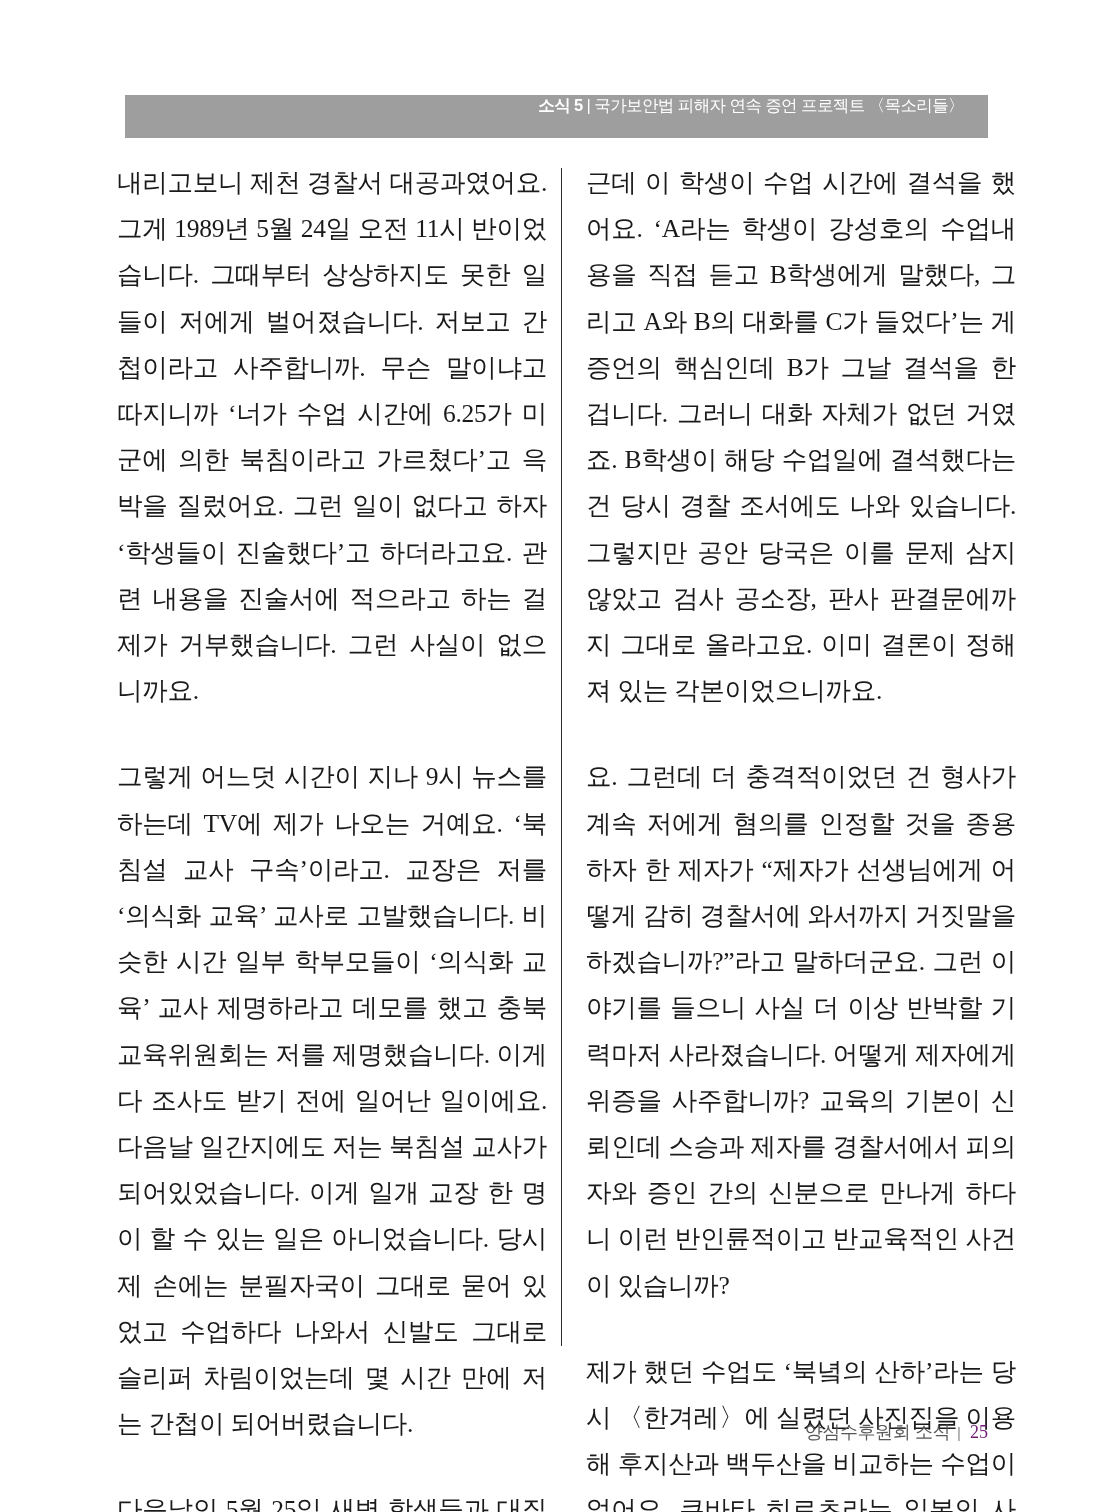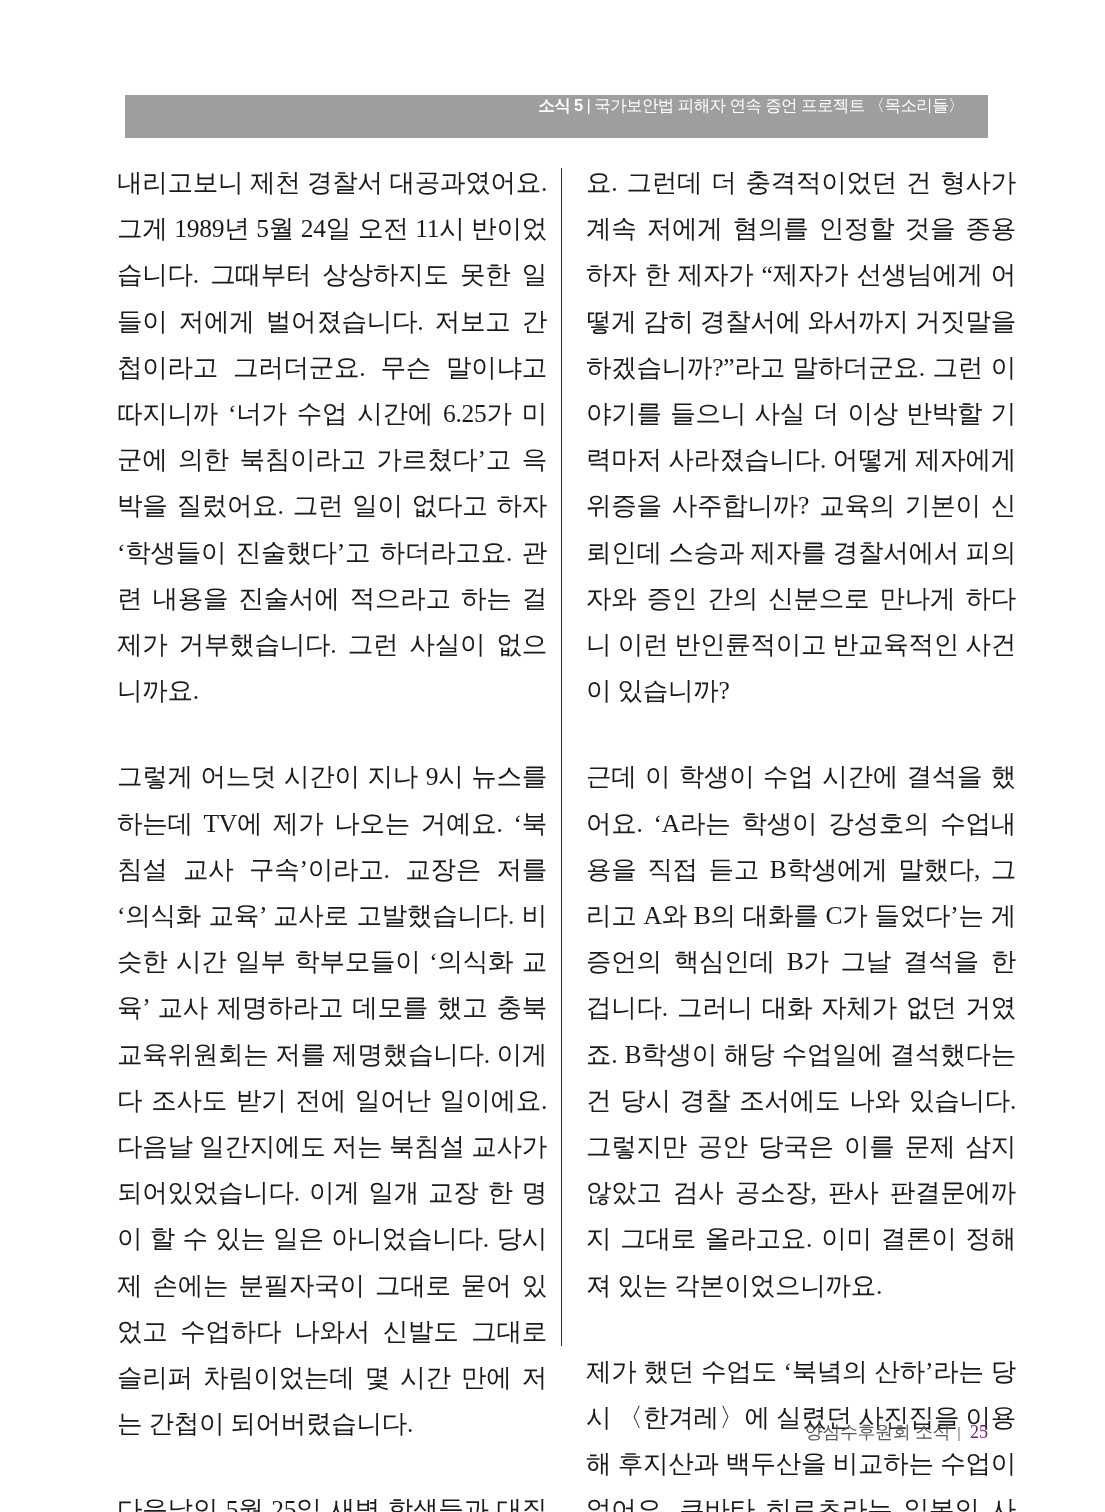--- a/index.html
+++ b/index.html
@@ -114,28 +114,28 @@
   <span class="hdr-text">
     <span class="hdr-issue">소식 5</span><span>&nbsp;|&nbsp;</span><span>국가보안법 피해자 연속 증언 프로젝트 〈목소리들〉</span>
   </span>
 </div>
 
 <div class="col-divider"></div>
 
 <div class="columns">
 
   <div class="col col-left">
-    <p>내리고보니 제천 경찰서 대공과였어요. 그게 1989년 5월 24일 오전 11시 반이었습니다. 그때부터 상상하지도 못한 일들이 저에게 벌어졌습니다. 저보고 간첩이라고 그러더군요. 무슨 말이냐고 따지니까 ‘너가 수업 시간에 6.25가 미군에 의한 북침이라고 가르쳤다’고 윽박을 질렀어요. 그런 일이 없다고 하자 ‘학생들이 진술했다’고 하더라고요. 관련 내용을 진술서에 적으라고 하는 걸 제가 거부했습니다. 그런 사실이 없으니까요.</p>
+    <p>내리고보니 제천 경찰서 대공과였어요. 그게 1989년 5월 24일 오전 11시 반이었습니다. 그때부터 상상하지도 못한 일들이 저에게 벌어졌습니다. 저보고 간첩이라고 사주합니까. 무슨 말이냐고 따지니까 ‘너가 수업 시간에 6.25가 미군에 의한 북침이라고 가르쳤다’고 윽박을 질렀어요. 그런 일이 없다고 하자 ‘학생들이 진술했다’고 하더라고요. 관련 내용을 진술서에 적으라고 하는 걸 제가 거부했습니다. 그런 사실이 없으니까요.</p>
     <p>그렇게 어느덧 시간이 지나 9시 뉴스를 하는데 TV에 제가 나오는 거예요. ‘북침설 교사 구속’이라고. 교장은 저를 ‘의식화 교육’ 교사로 고발했습니다. 비슷한 시간 일부 학부모들이 ‘의식화 교육’ 교사 제명하라고 데모를 했고 충북 교육위원회는 저를 제명했습니다. 이게 다 조사도 받기 전에 일어난 일이에요. 다음날 일간지에도 저는 북침설 교사가 되어있었습니다. 이게 일개 교장 한 명이 할 수 있는 일은 아니었습니다. 당시 제 손에는 분필자국이 그대로 묻어 있었고 수업하다 나와서 신발도 그대로 슬리퍼 차림이었는데 몇 시간 만에 저는 간첩이 되어버렸습니다.</p>
     <p>다음날인 5월 25일 새벽 학생들과 대질 신문이 있었어요. 당시 여학생 몇 명이 “선생님이 그런 말씀(북침설)을 하셨기 때문에 저희들이 들은 대로 이야기하는데 선생님은 왜 부인만 하십니까?”라며 제게 말했습니다. 2명은 제 눈도 제대로 쳐다보지 못하고 ‘북침설’이라고만 중얼거리더군요. 저는 그 순간 너무 충격을 받았어</p>
   </div>
 
   <div class="col col-right">
+    <p>근데 이 학생이 수업 시간에 결석을 했어요. ‘A라는 학생이 강성호의 수업내용을 직접 듣고 B학생에게 말했다, 그리고 A와 B의 대화를 C가 들었다’는 게 증언의 핵심인데 B가 그날 결석을 한 겁니다. 그러니 대화 자체가 없던 거였죠. B학생이 해당 수업일에 결석했다는 건 당시 경찰 조서에도 나와 있습니다. 그렇지만 공안 당국은 이를 문제 삼지 않았고 검사 공소장, 판사 판결문에까지 그대로 올라고요. 이미 결론이 정해져 있는 각본이었으니까요.</p>
     <p>요. 그런데 더 충격적이었던 건 형사가 계속 저에게 혐의를 인정할 것을 종용하자 한 제자가 “제자가 선생님에게 어떻게 감히 경찰서에 와서까지 거짓말을 하겠습니까?”라고 말하더군요. 그런 이야기를 들으니 사실 더 이상 반박할 기력마저 사라졌습니다. 어떻게 제자에게 위증을 사주합니까? 교육의 기본이 신뢰인데 스승과 제자를 경찰서에서 피의자와 증인 간의 신분으로 만나게 하다니 이런 반인륜적이고 반교육적인 사건이 있습니까?</p>
-    <p>근데 이 학생이 수업 시간에 결석을 했어요. ‘A라는 학생이 강성호의 수업내용을 직접 듣고 B학생에게 말했다, 그리고 A와 B의 대화를 C가 들었다’는 게 증언의 핵심인데 B가 그날 결석을 한 겁니다. 그러니 대화 자체가 없던 거였죠. B학생이 해당 수업일에 결석했다는 건 당시 경찰 조서에도 나와 있습니다. 그렇지만 공안 당국은 이를 문제 삼지 않았고 검사 공소장, 판사 판결문에까지 그대로 올라고요. 이미 결론이 정해져 있는 각본이었으니까요.</p>
     <p>제가 했던 수업도 ‘북녘의 산하’라는 당시 〈한겨레〉에 실렸던 사진집을 이용해 후지산과 백두산을 비교하는 수업이었어요. 쿠바타 히로츠라는 일본인 사진작가가 찍은 사진집. 한겨레 창립주주들 집에 모두 있던 사진집이었죠. 산들을 비교하며 ‘여러분은 어느 곳이 더 아름답다고 생각하냐’, ‘우리는 지금 가보지 못하지만 통일이 되면 여러분들은 백두산과 금강산으로 수학여행도 가고 신혼여행도 가면 좋겠습니다’ 이 정도 수업을 한 게 북침설 교육으로 조작이</p>
   </div>
 
 </div>
 
 <div class="page-footer">
   <span class="ftr-text">양심수후원회 소식</span>
   <span class="ftr-sep">|</span>
   <span class="ftr-page">25</span>
 </div>

